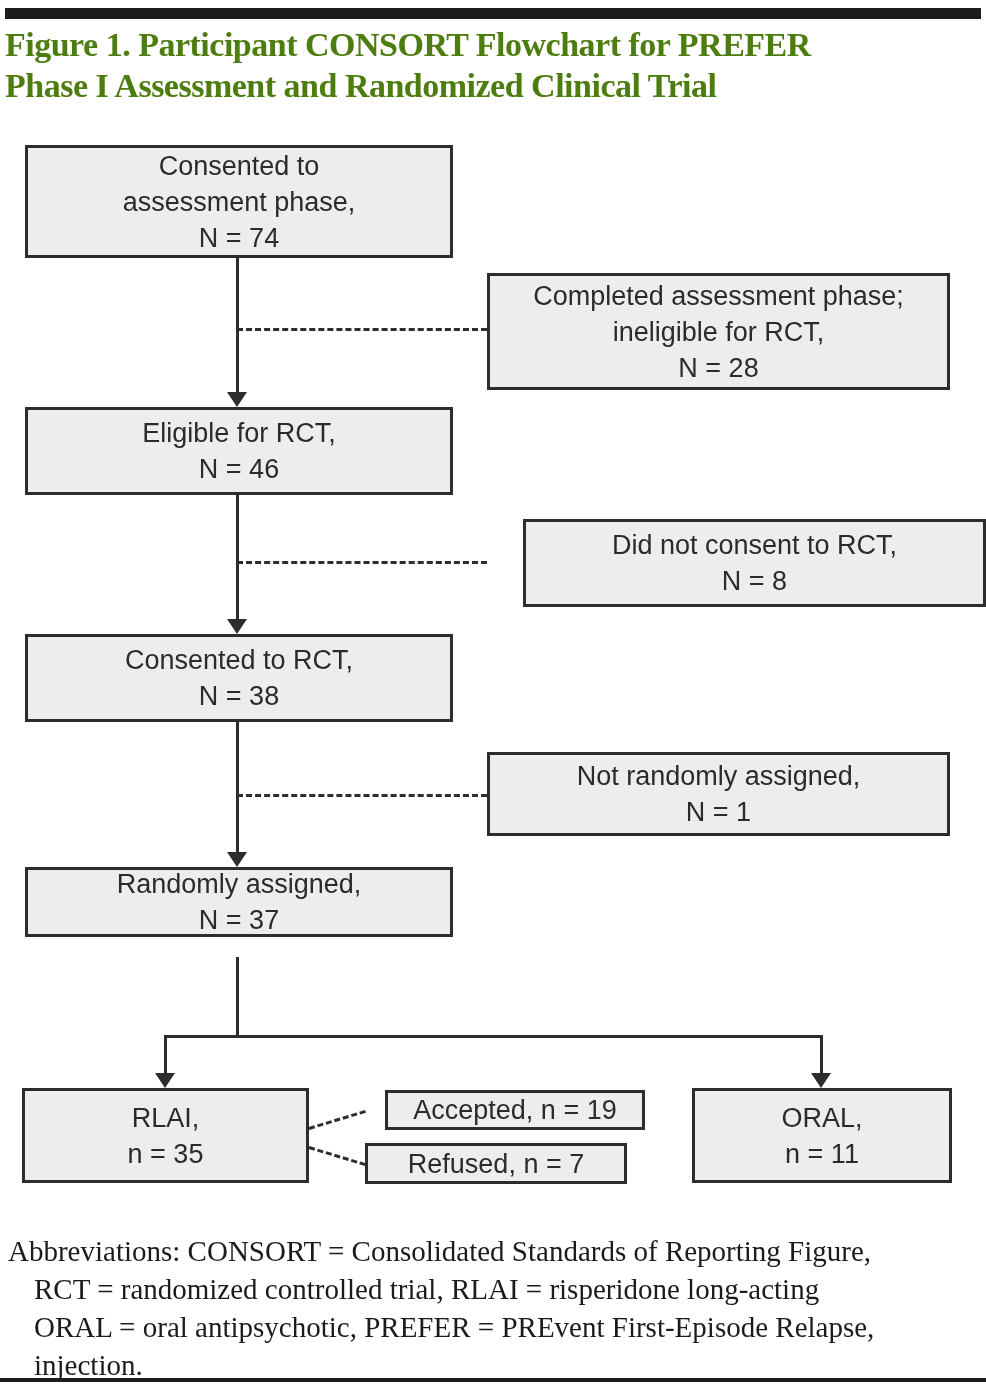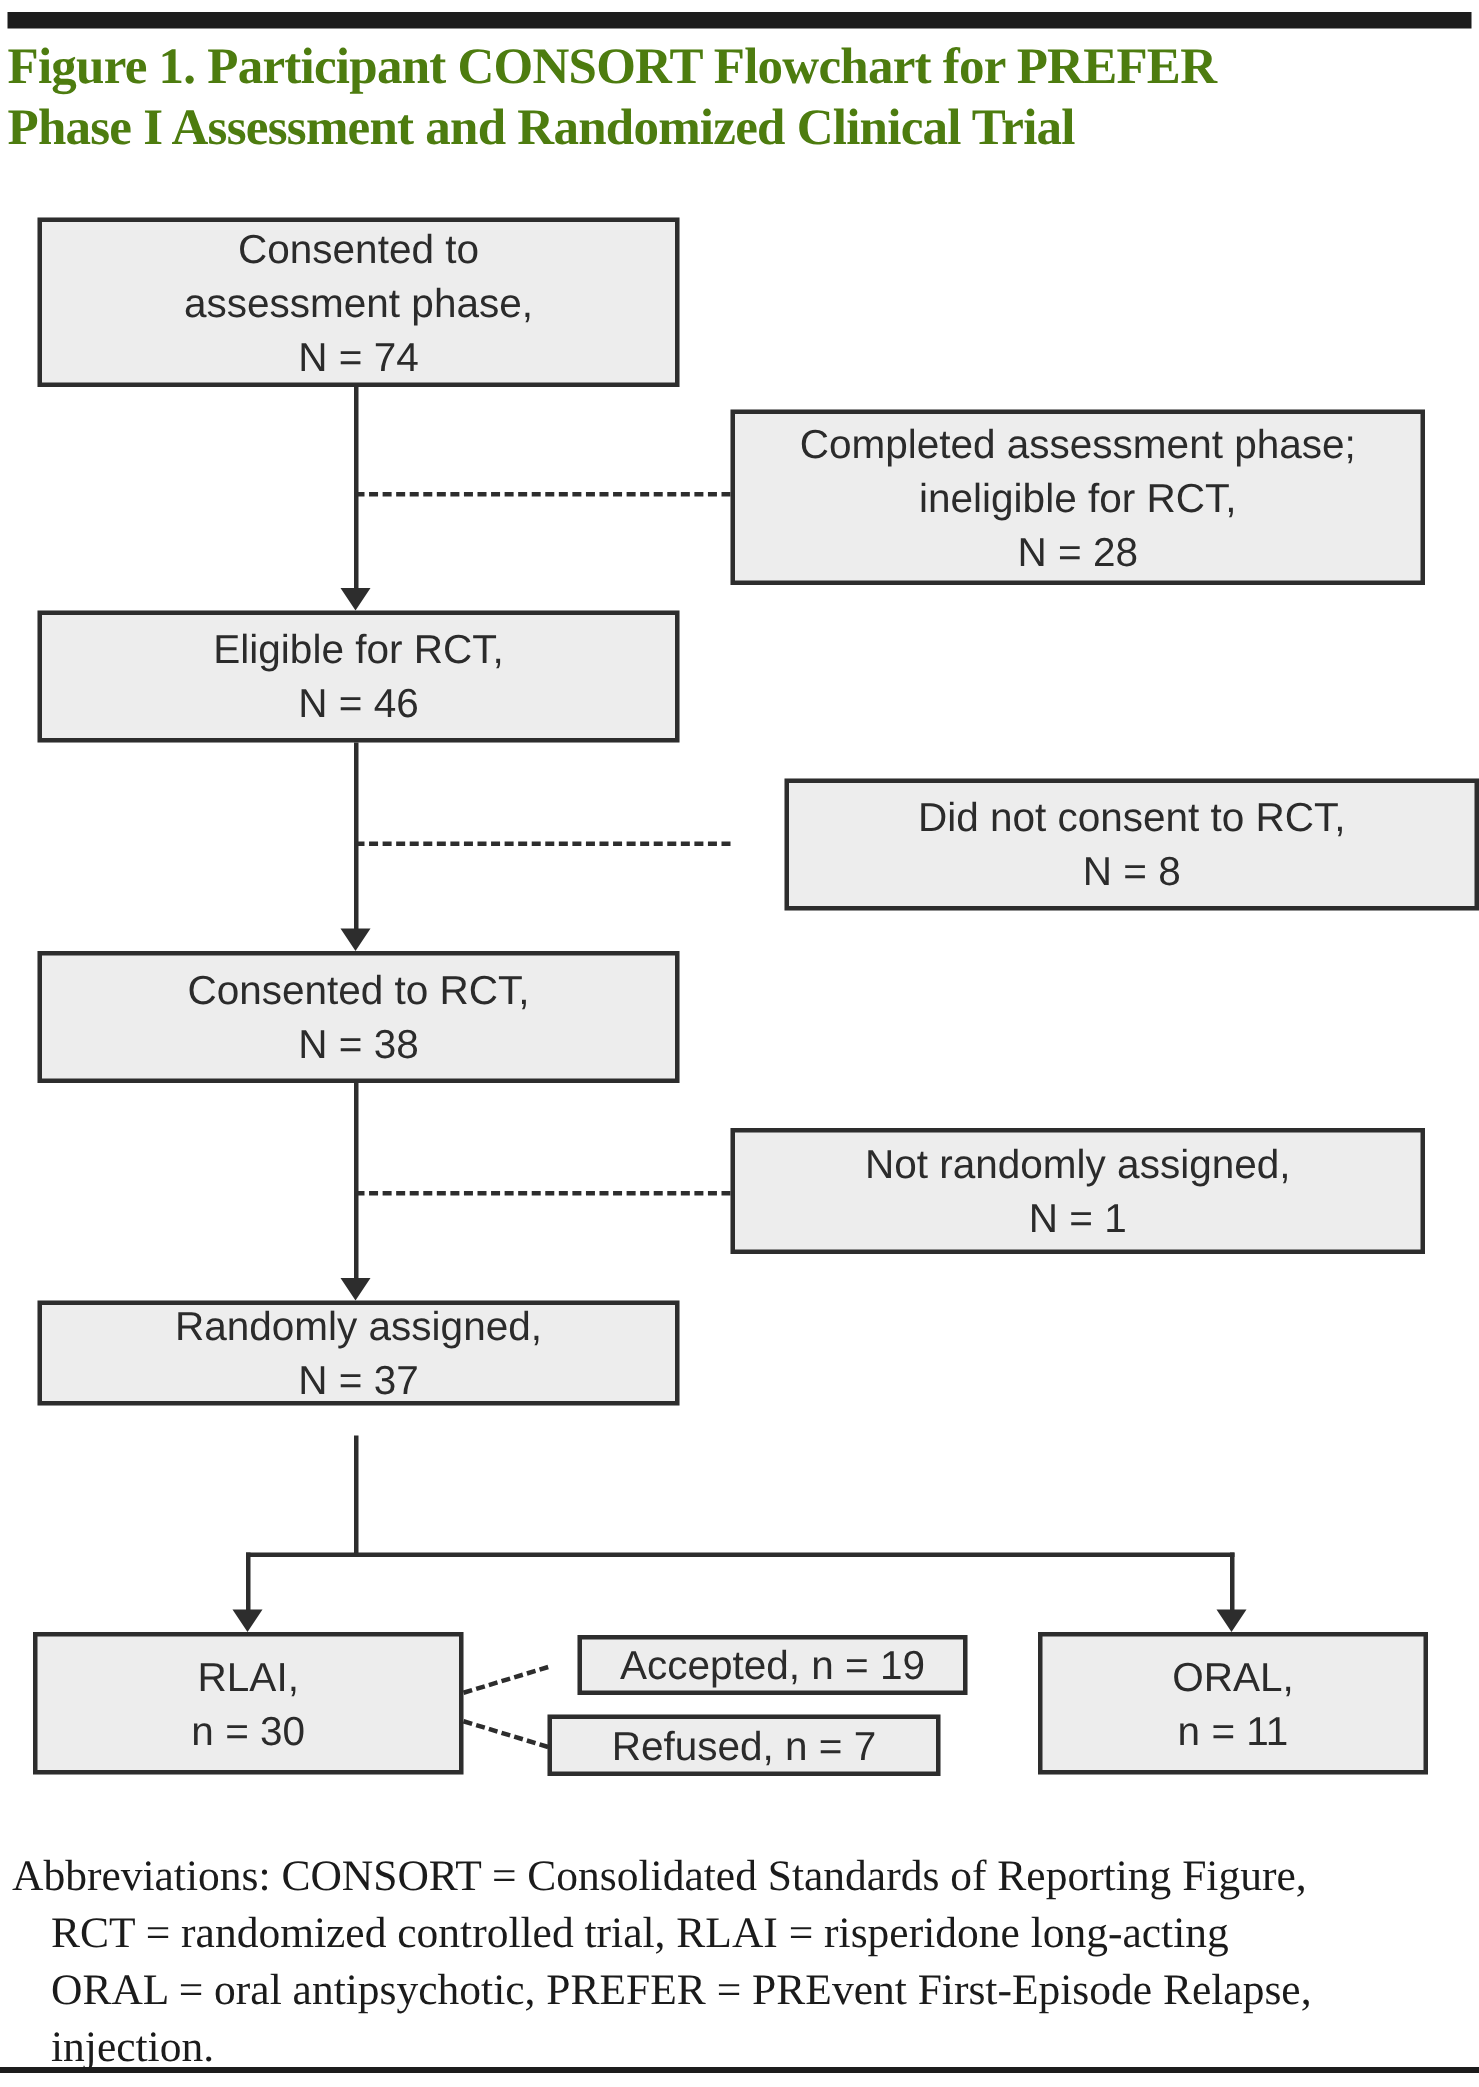--- a/index.html
+++ b/index.html
@@ -134,21 +134,21 @@
     <span class="bl">N = 8</span>
   </div>
 
   <div class="box" style="left:487px; top:752px; width:463px; height:84px;">
     <span class="bl">Not randomly assigned,</span>
     <span class="bl">N = 1</span>
   </div>
 
   <div class="box" style="left:22px; top:1088px; width:287px; height:95px;">
     <span class="bl">RLAI,</span>
-    <span class="bl">n = 30</span>
+    <span class="bl">n = 35</span>
   </div>
 
   <div class="box" style="left:692px; top:1088px; width:260px; height:95px;">
     <span class="bl">ORAL,</span>
     <span class="bl">n = 11</span>
   </div>
 
   <div class="box" style="left:365px; top:1090px; width:260px; height:40px;margin-left:20px;">
     <span class="bl">Accepted, n = 19</span>
   </div>

